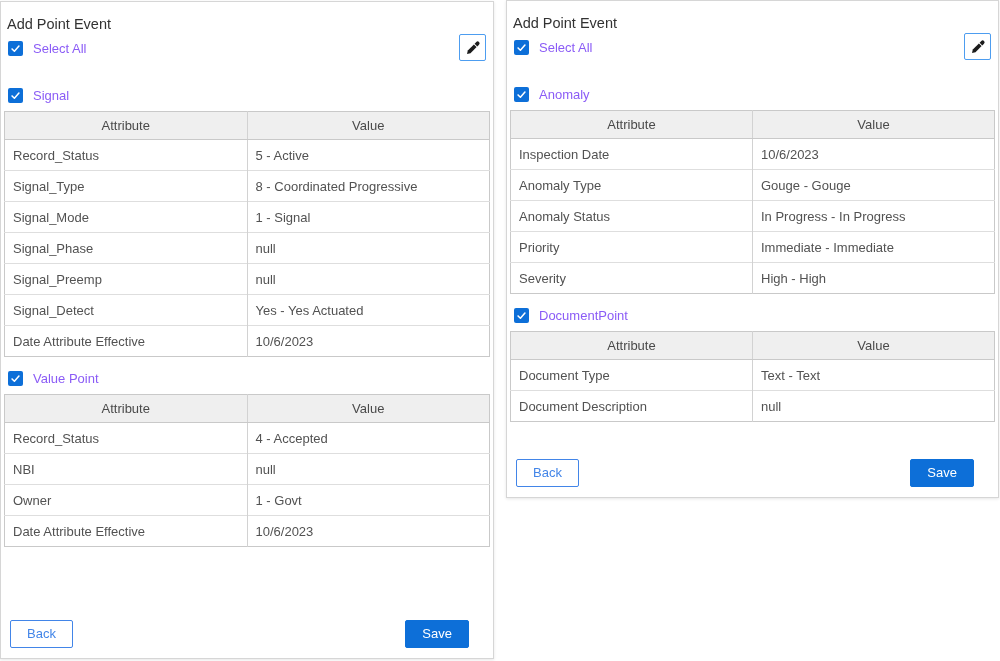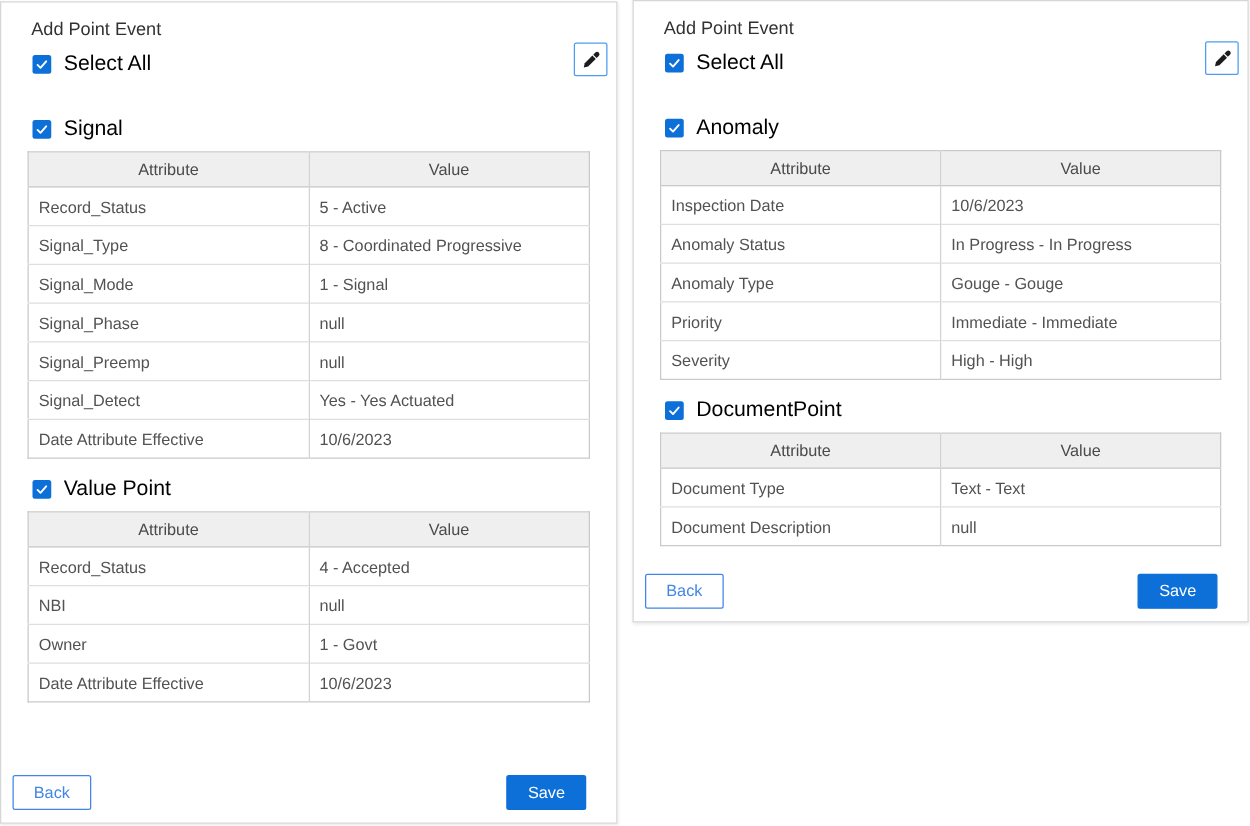--- a/index.html
+++ b/index.html
@@ -10,35 +10,35 @@
     --panel-border:#d6d6d6;
   }
   *{box-sizing:border-box}
   html,body{margin:0;padding:0}
   body{
     width:1000px;height:661px;position:relative;background:#fff;
     font-family:"Liberation Sans",sans-serif;overflow:hidden;
   }
   .panel{
     position:absolute;background:#fff;border:1px solid var(--panel-border);
-    box-shadow:0 1px 3px rgba(0,0,0,.10);padding:11px 21px;
+    box-shadow:0 1px 3px rgba(0,0,0,.10);padding:11px 3px;
   }
   #panel-left{left:0;top:1px;width:494px;height:658px}
   #panel-right{left:506px;top:0;width:493px;height:498px}
   .title{font-size:14.5px;color:#323232;margin:2px 0 0 3px;line-height:18px}
   .check-row{display:flex;align-items:center;gap:10px;cursor:pointer}
   .select-row{margin:8px 0 0 4px}
   .section-row{margin:32px 0 8px 4px}
   .cb{
     width:15px;height:15px;flex:0 0 15px;background:var(--accent);
     border-radius:2px;display:inline-flex;align-items:center;justify-content:center;
   }
   .cb svg{width:11px;height:11px}
   .cb path{stroke:#fff;stroke-width:2.2;fill:none;stroke-linecap:round;stroke-linejoin:round}
-  .cb-label{font-size:17px;color:#000000}
+  .cb-label{font-size:13px;color:#8b5cf6}
   .eyedropper-btn{
     position:absolute;top:32px;right:7px;width:27px;height:27px;padding:0;
     border:1px solid var(--eyedrop-border);border-radius:2px;background:#fff;
     display:flex;align-items:center;justify-content:center;cursor:pointer;
   }
   .eyedropper-btn svg{width:16px;height:16px}
   .eyedropper-btn path{fill:#1c1c1c}
   table{
     width:100%;border-collapse:collapse;border:1px solid #c9c9c9;table-layout:fixed;
   }
@@ -206,26 +206,26 @@
         <th>Attribute</th>
         <th>Value</th>
       </tr>
     </thead>
     <tbody>
       <tr>
           <td>Inspection Date</td>
           <td>10/6/2023</td>
         </tr>
       <tr>
+          <td>Anomaly Type</td>
+          <td>Gouge - Gouge</td>
+        </tr>
+      <tr>
           <td>Anomaly Status</td>
           <td>In Progress - In Progress</td>
-        </tr>
-      <tr>
-          <td>Anomaly Type</td>
-          <td>Gouge - Gouge</td>
         </tr>
       <tr>
           <td>Priority</td>
           <td>Immediate - Immediate</td>
         </tr>
       <tr>
           <td>Severity</td>
           <td>High - High</td>
         </tr>
     </tbody>

